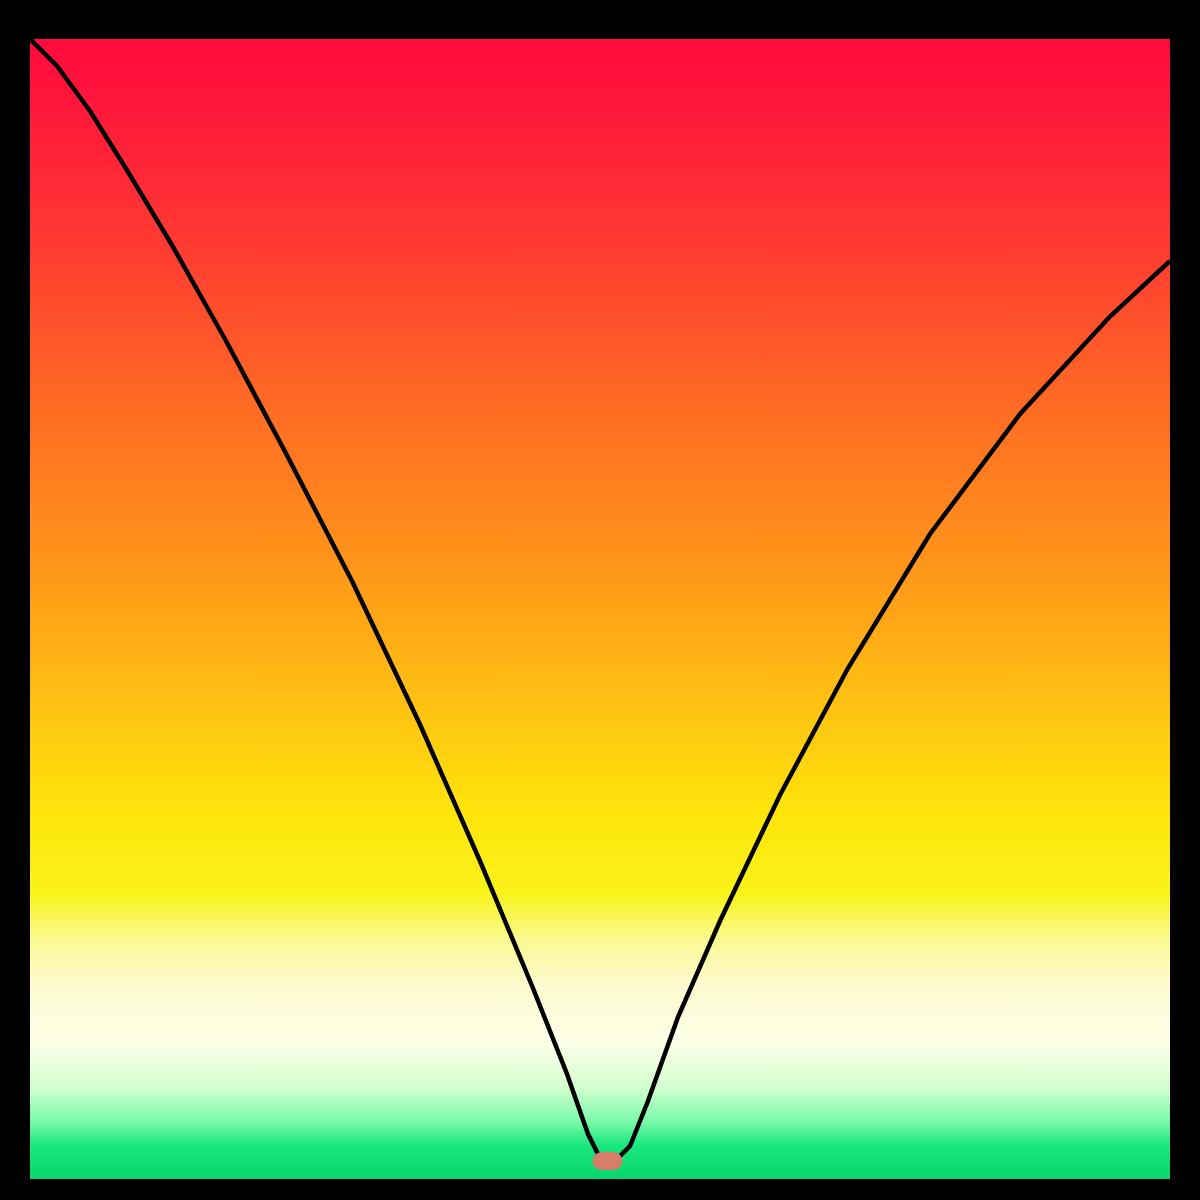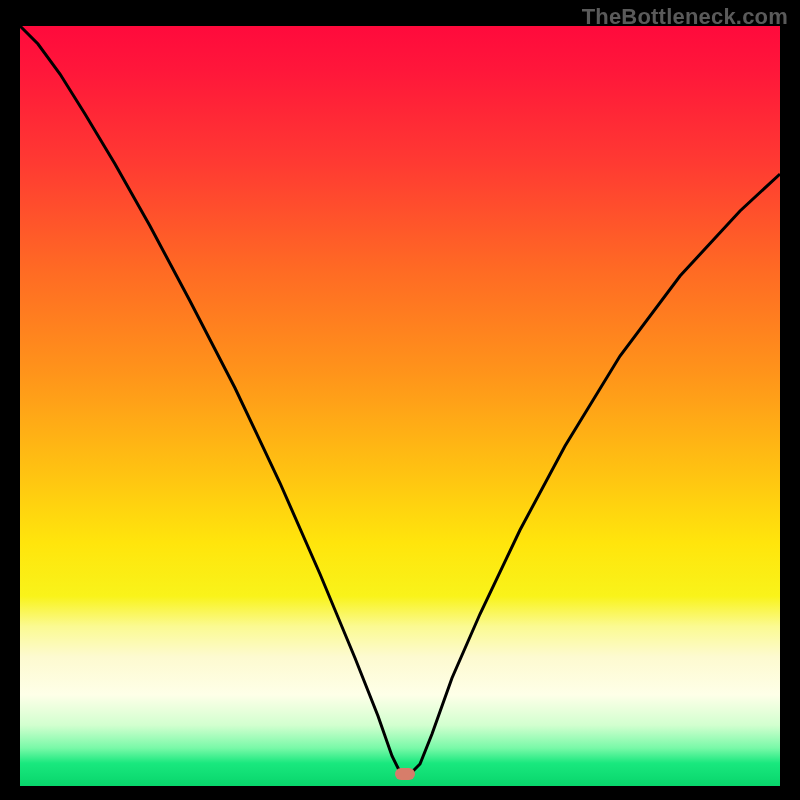--- a/index.html
+++ b/index.html
@@ -69,21 +69,20 @@
     border-radius: 6px;
     background: #d77d6a;
     transform: translate(-50%, -50%);
   }
 </style>
 </head>
 <body>
 
 <div class="frame">
 
-  <div class="watermark">TheBottleneck.com</div>
 
   <div class="plot">
     <div class="gradient"></div>
 
     <svg class="curve" viewBox="0 0 760 760" preserveAspectRatio="none">
       <path id="curve-path" fill="none" stroke="#000000" stroke-width="3" d="M0 0 L18 18 L40 48 L65 88 L95 138 L130 200 L170 275 L215 362 L260 457 L300 548 L335 632 L358 690 L372 730 L380 746 L392 746 L400 738 L412 708 L432 652 L460 588 L500 504 L545 420 L600 330 L660 250 L720 185 L760 148"></path>
     </svg>
 
     <div class="marker" style="left: 385px; top: 748px; background: rgb(215, 125, 106);"></div>
   </div>

